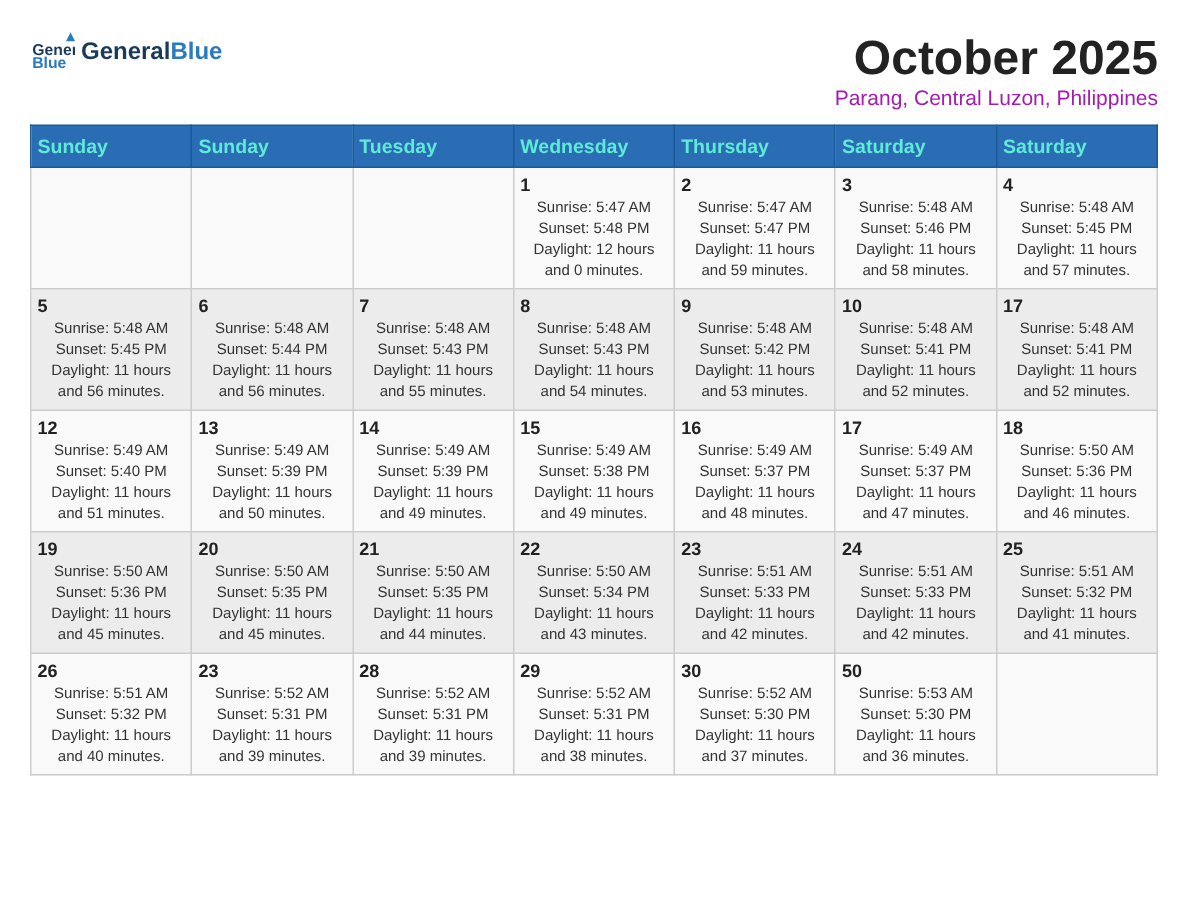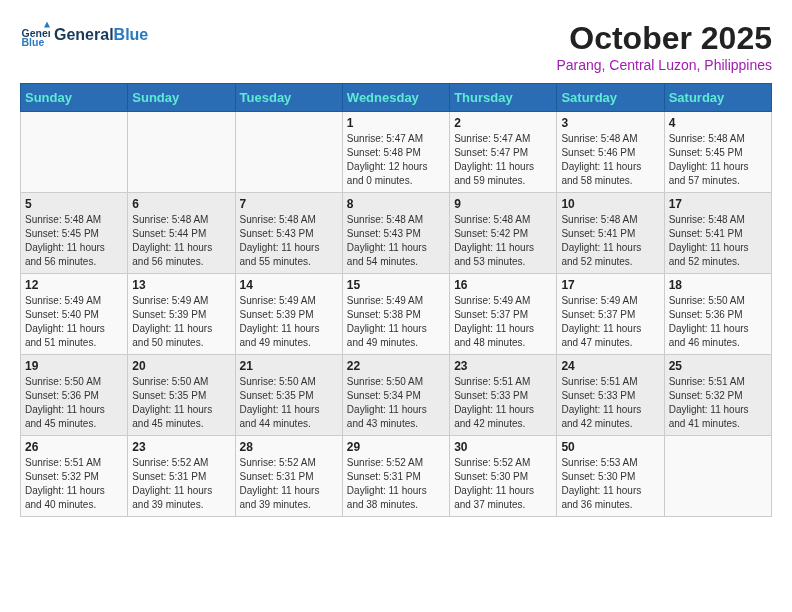--- a/index.html
+++ b/index.html
@@ -72,20 +72,21 @@
     }
     .day-num {
       font-size: 12px;
       font-weight: bold;
       margin-bottom: 2px;
     }
     .cell-info {
       font-size: 10px;
       line-height: 1.4;
       color: #333;
+      text-align: center;
     }
   </style>
 </head>
 <body>
 
 <div class="header">
   <div class="logo">
     <svg class="logo-icon" viewBox="0 0 40 40">
       <text x="2" y="22" font-size="14" font-weight="bold" fill="#1a3a5c">General</text>
       <text x="2" y="34" font-size="14" font-weight="bold" fill="#2a7abf">Blue</text>

